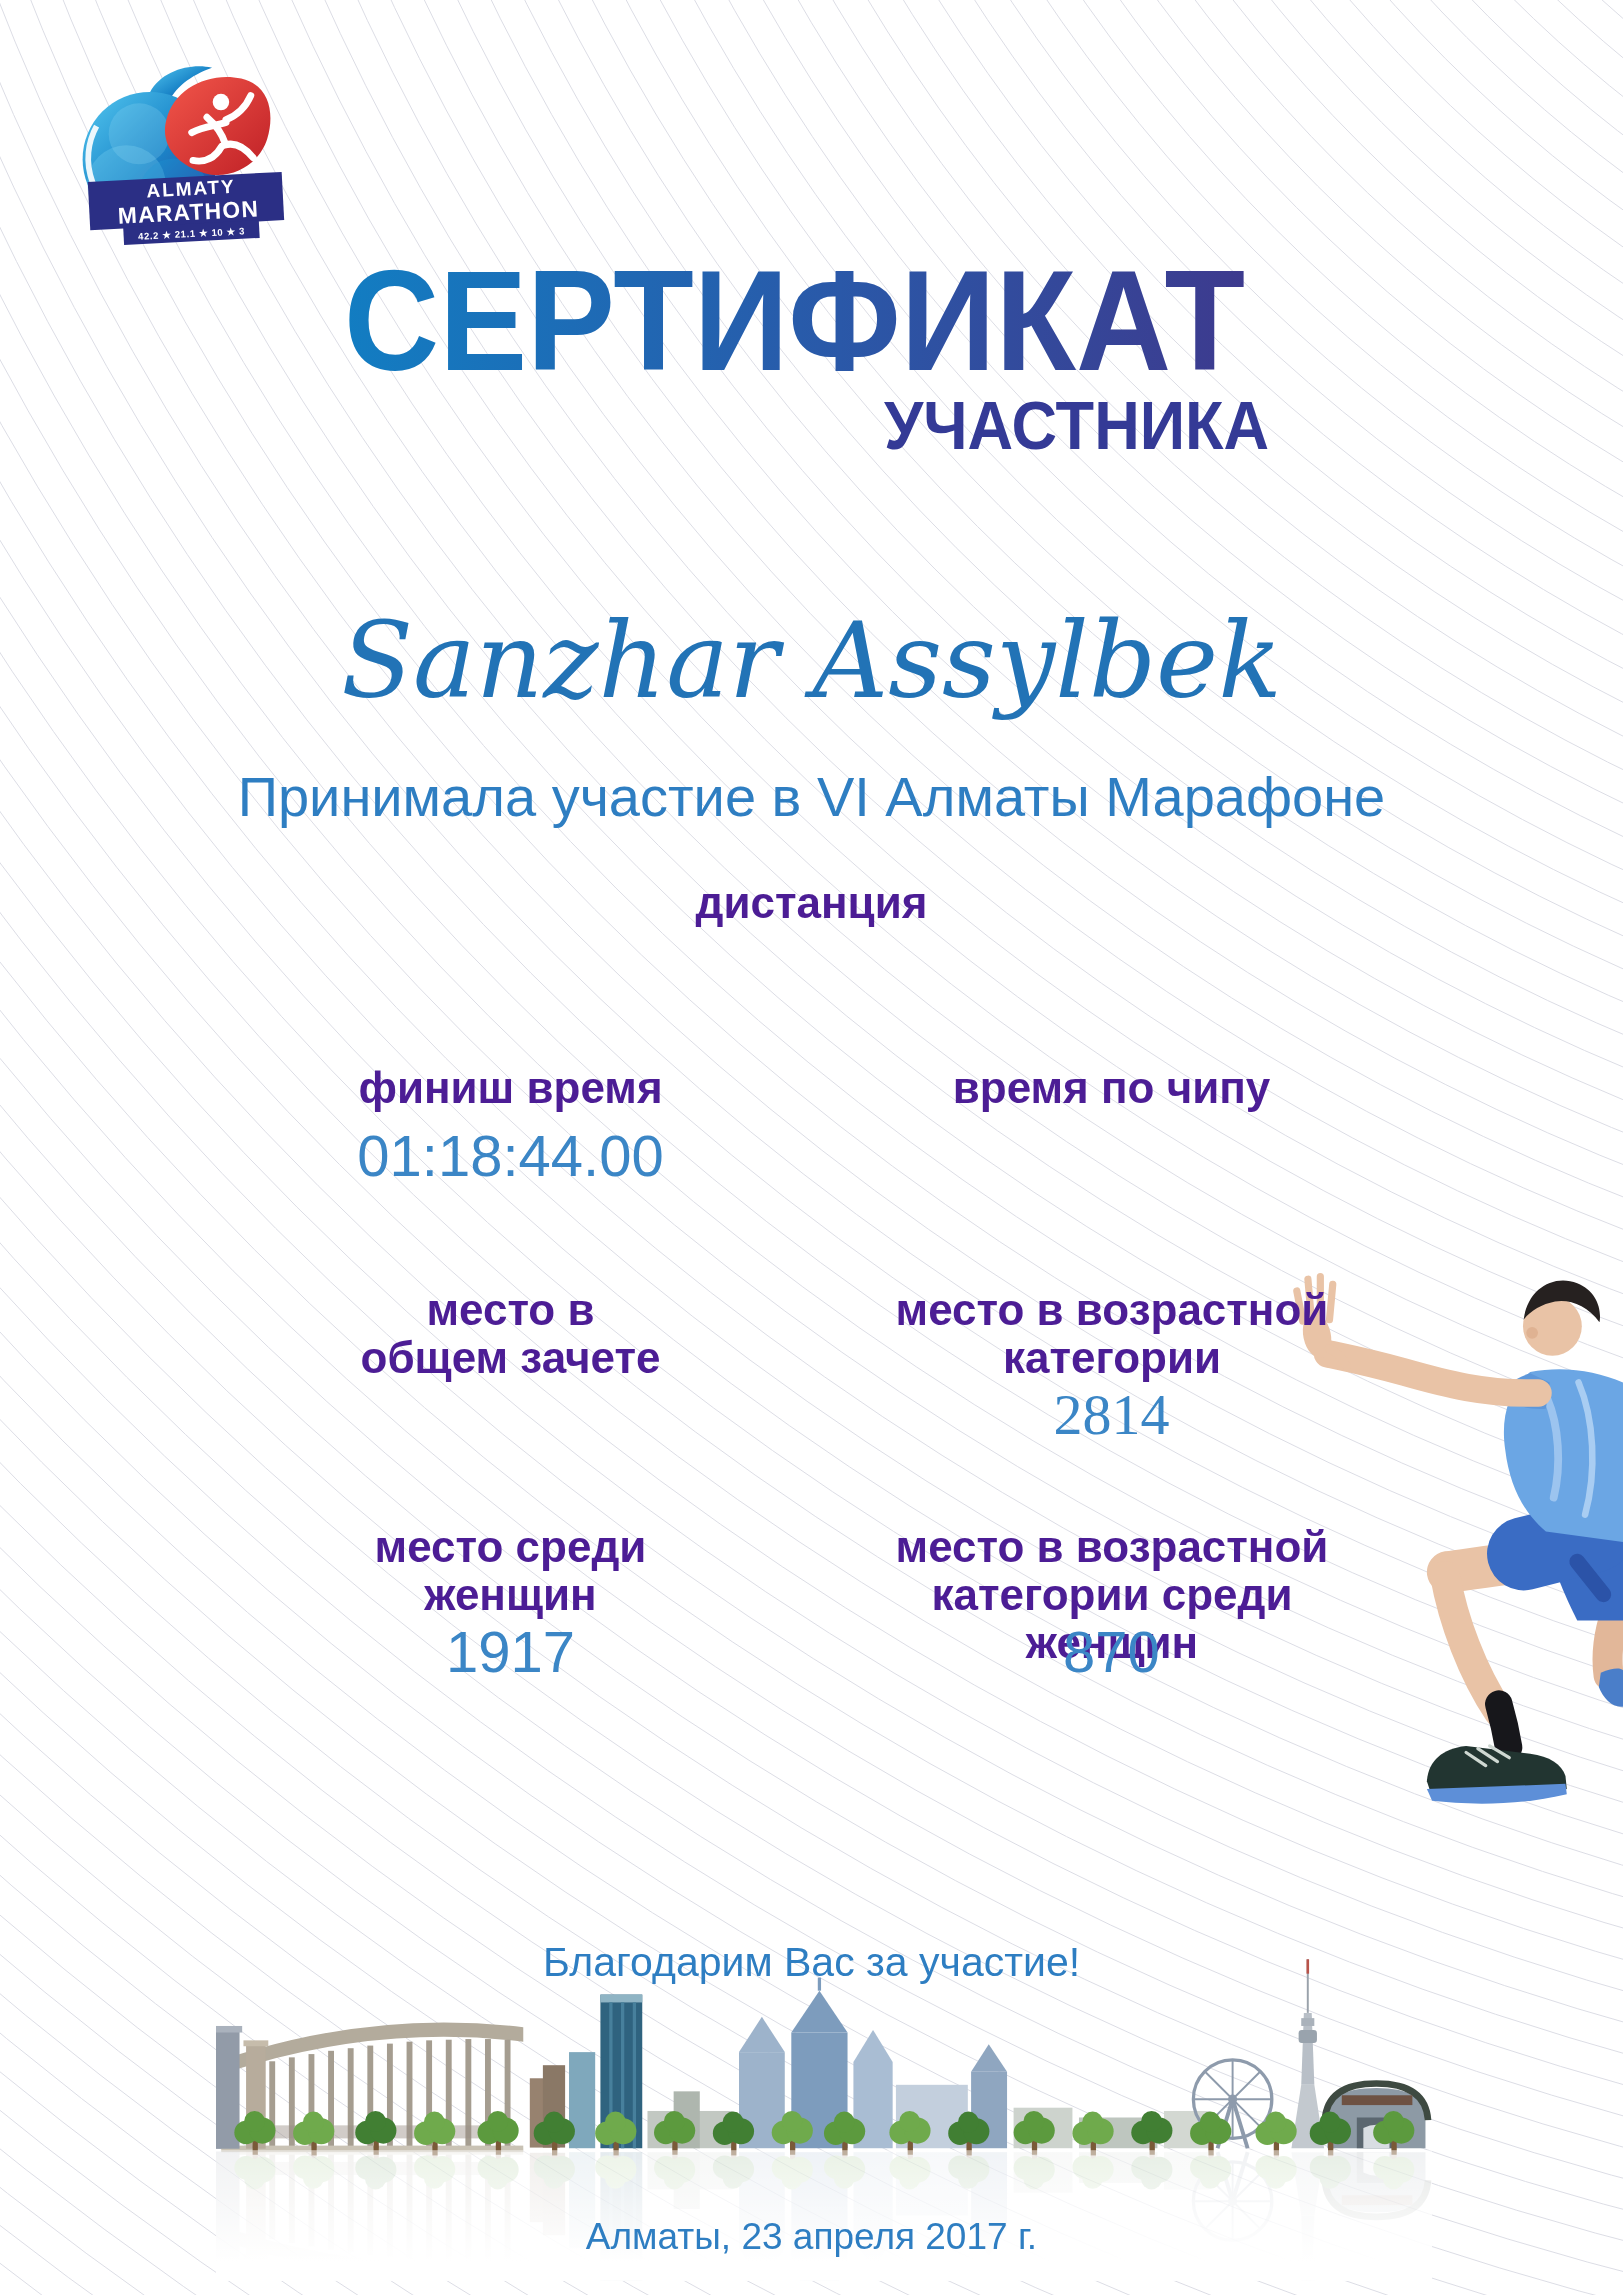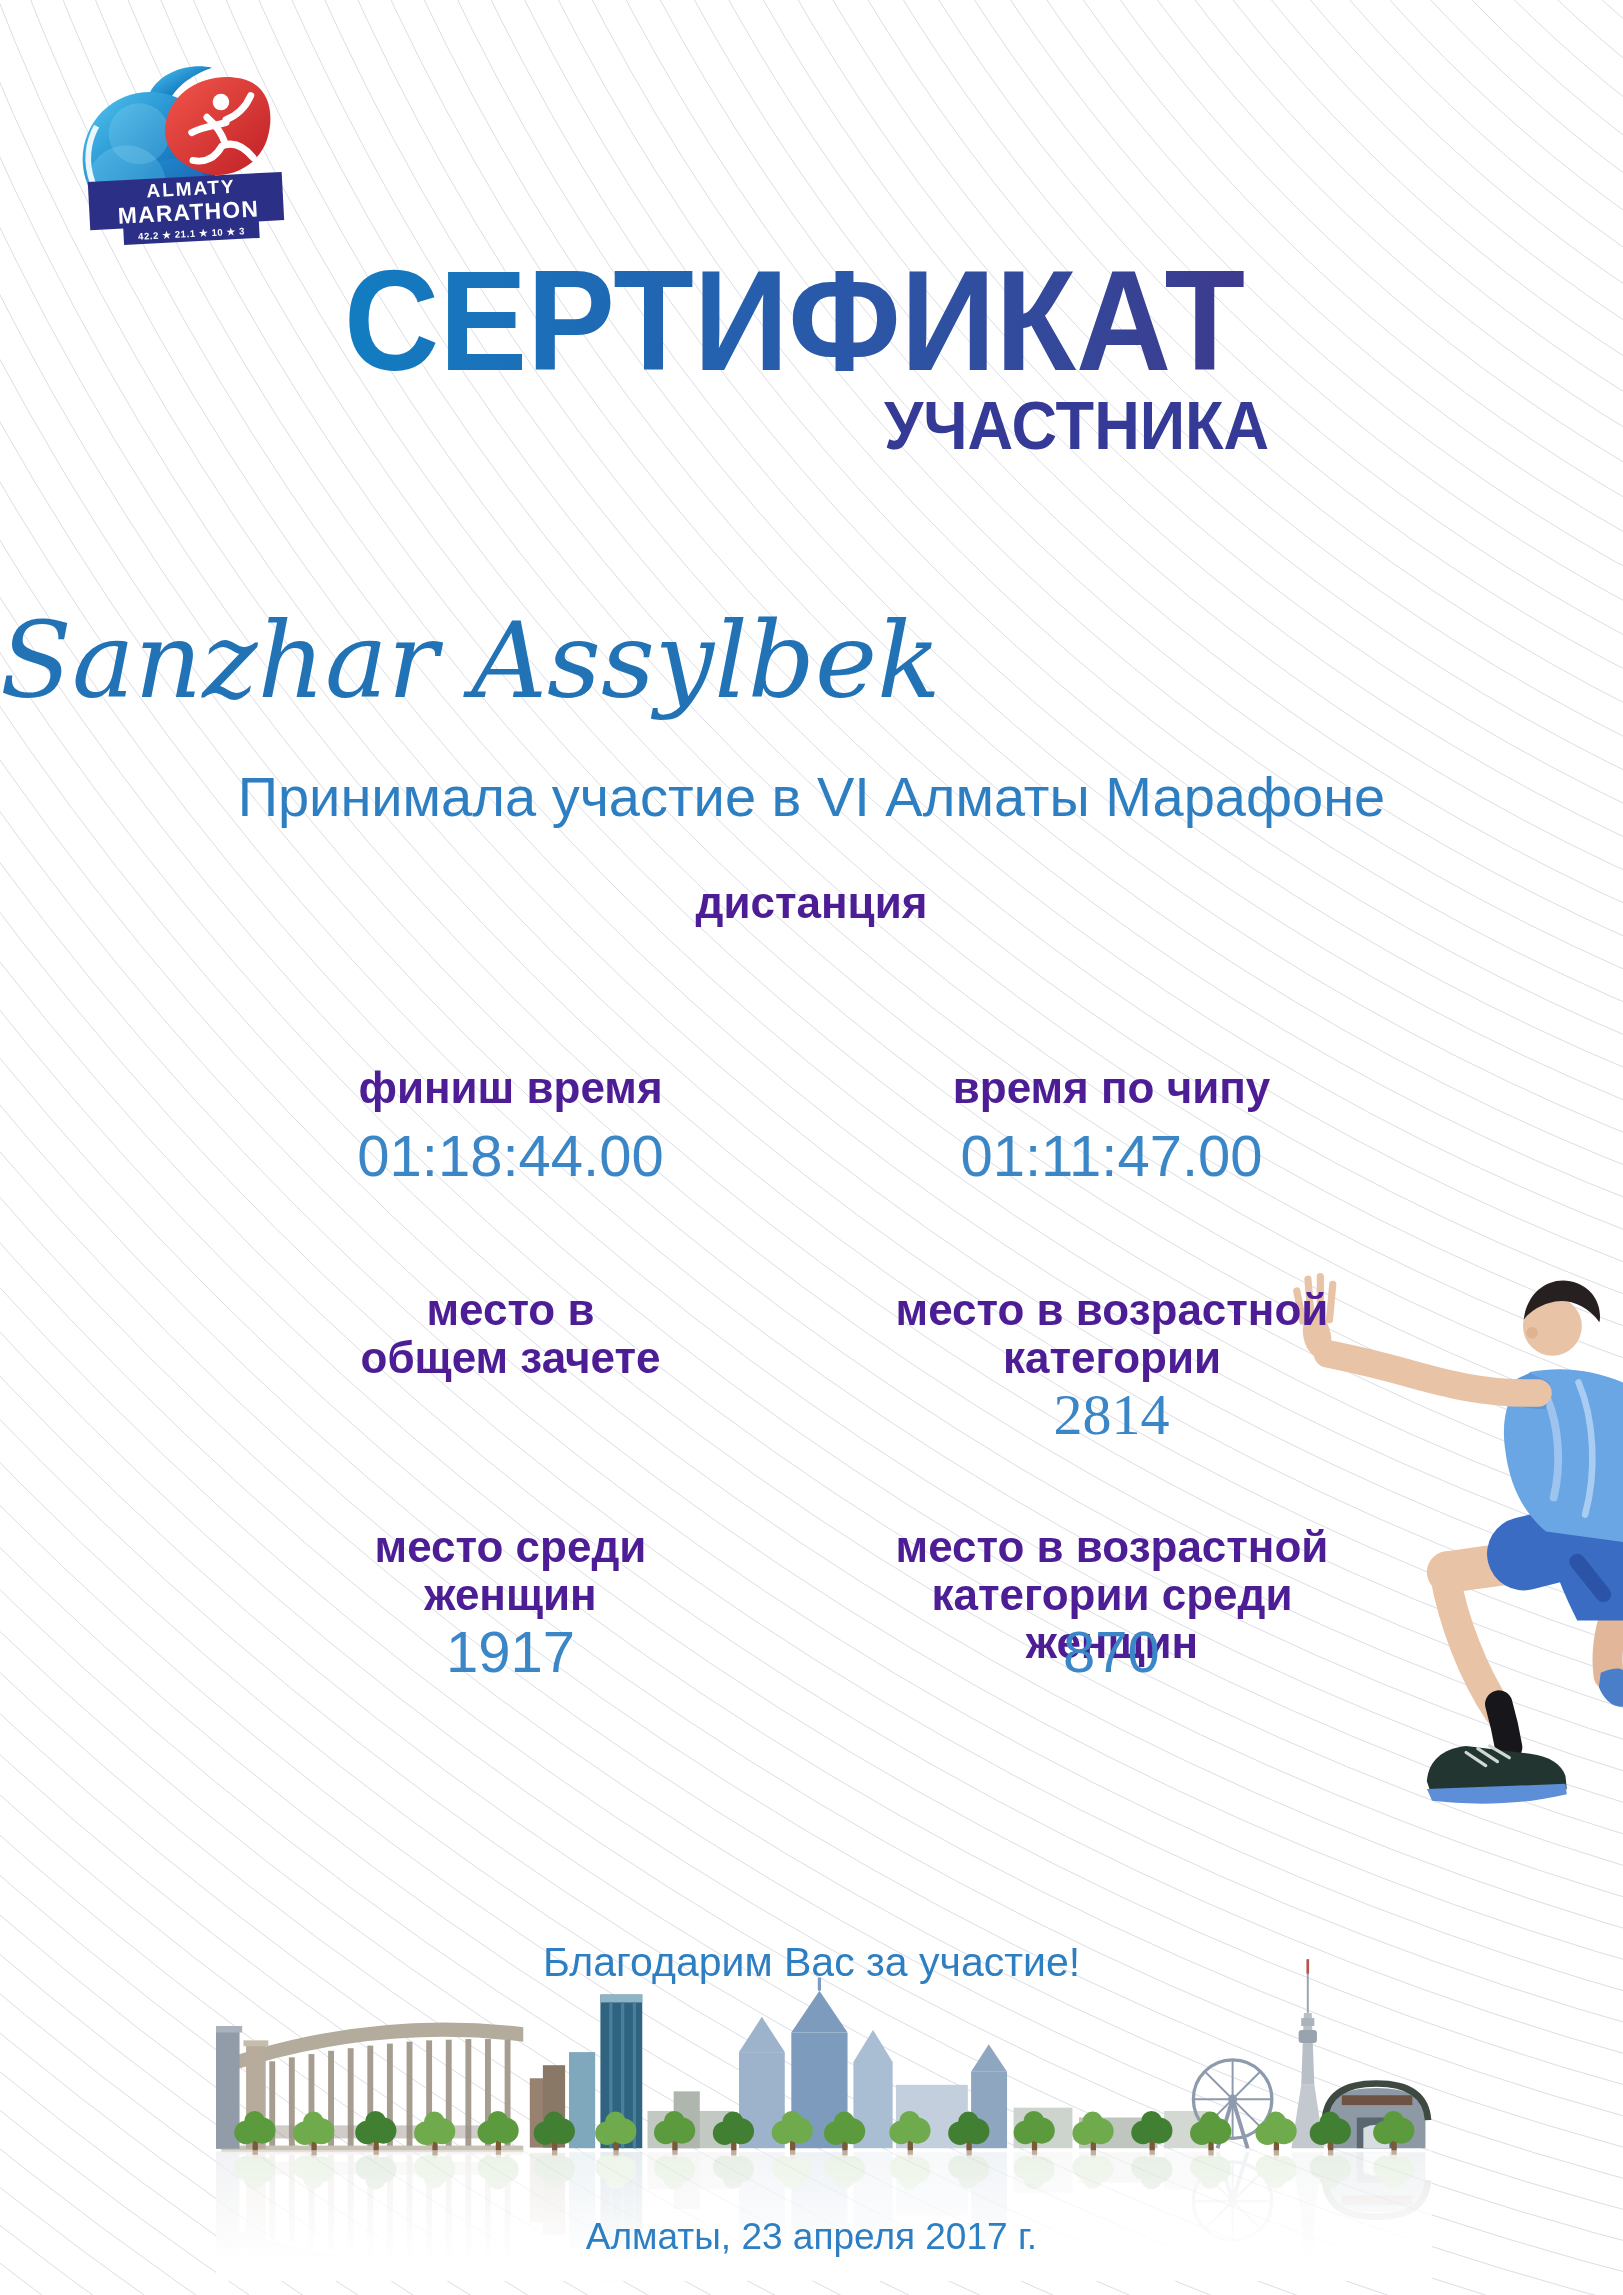--- a/index.html
+++ b/index.html
@@ -11,21 +11,21 @@
   
   .logo-svg{position:absolute;left:78px;top:64px;width:211px;height:184px;z-index:3;}
   .logo-word{font:700 30px "Liberation Sans",sans-serif;fill:#ffffff;letter-spacing:3px;}
   .logo-word2{font:700 36px "Liberation Sans",sans-serif;fill:#ffffff;letter-spacing:2px;}
   .logo-dist{font:700 15px "Liberation Sans",sans-serif;fill:#ffffff;letter-spacing:1px;}
   
   .title-svg{position:absolute;left:0;top:249px;width:1623px;height:222px;z-index:2;}
   .cert-title{font:800 219px "Liberation Sans",sans-serif;fill:url(#titleGrad);}
   .cert-sub{font:800 104px "Liberation Sans",sans-serif;fill:#343a96;}
   
-  .name{position:absolute;left:0;top:600px;width:1623px;
+  .name{position:absolute;left:0;top:600px;width:1623px;text-align:center;
         font:italic 400 105px "DejaVu Serif",serif;color:#2273b6;z-index:2;}
   .participation{position:absolute;left:0;top:769px;width:1623px;text-align:center;
         font-size:56px;font-weight:300;color:#2e7ec2;line-height:1;z-index:2;}
   .lbl{position:absolute;text-align:center;font-weight:700;color:#4c1d95;
        font-size:44px;line-height:48px;z-index:2;}
   .val{position:absolute;text-align:center;font-weight:300;color:#3b86c6;
        font-size:58px;line-height:1;z-index:2;}
   .thanks{position:absolute;left:0;top:1942px;width:1623px;text-align:center;
        font-size:41px;font-weight:300;color:#2e7ec2;line-height:1;z-index:2;}
   .skyline-svg{position:absolute;left:216px;top:1954px;width:1216px;height:327px;z-index:1;}
@@ -199,21 +199,20 @@
   <div class="name">Sanzhar Assylbek</div>
 
   <div class="participation">Принимала участие в VI Алматы Марафоне</div>
 
   <div class="lbl" style="left:550px;top:879px;width:523px;">дистанция</div>
 
   <div class="lbl" style="left:249px;top:1064px;width:523px;">финиш время</div>
   <div class="val" style="left:249px;top:1127px;width:523px;">01:18:44.00</div>
 
   <div class="lbl" style="left:850px;top:1064px;width:523px;">время по чипу</div>
-  <div class="val" style="left:850px;top:1127px;width:523px;">01:11:47.00</div>
 
   <div class="lbl" style="left:347px;top:1286px;width:327px;">место в общем зачете</div>
 
   <div class="lbl" style="left:844px;top:1286px;width:536px;">место в возрастной категории</div>
   <div class="val" style="left:850px;top:1386px;width:523px;font-family:Liberation Serif, serif;">2814</div>
 
   <div class="lbl" style="left:347px;top:1523px;width:327px;">место среди женщин</div>
   <div class="val" style="left:249px;top:1623px;width:523px;">1917</div>
 
   <div class="lbl" style="left:844px;top:1523px;width:536px;">место в возрастной категории среди женщин</div>

